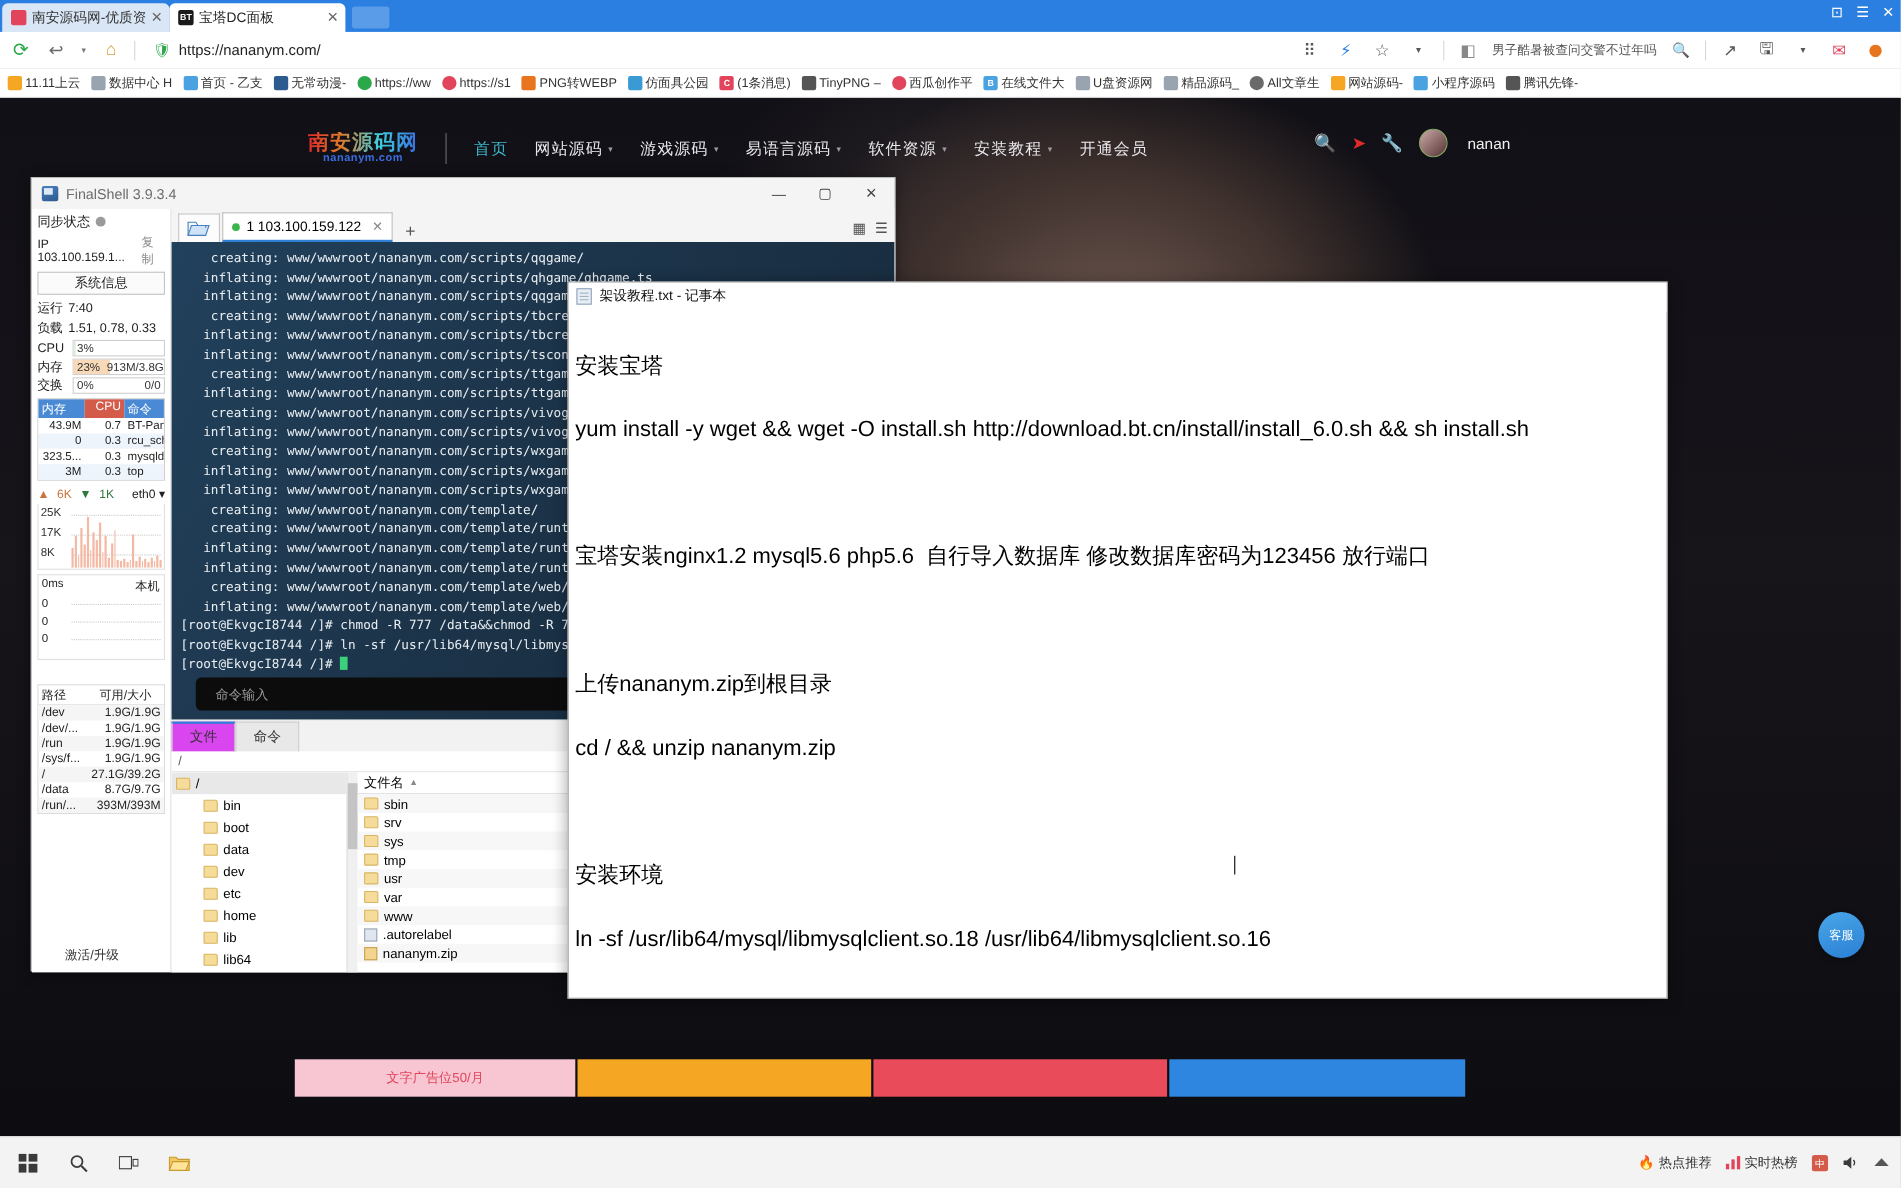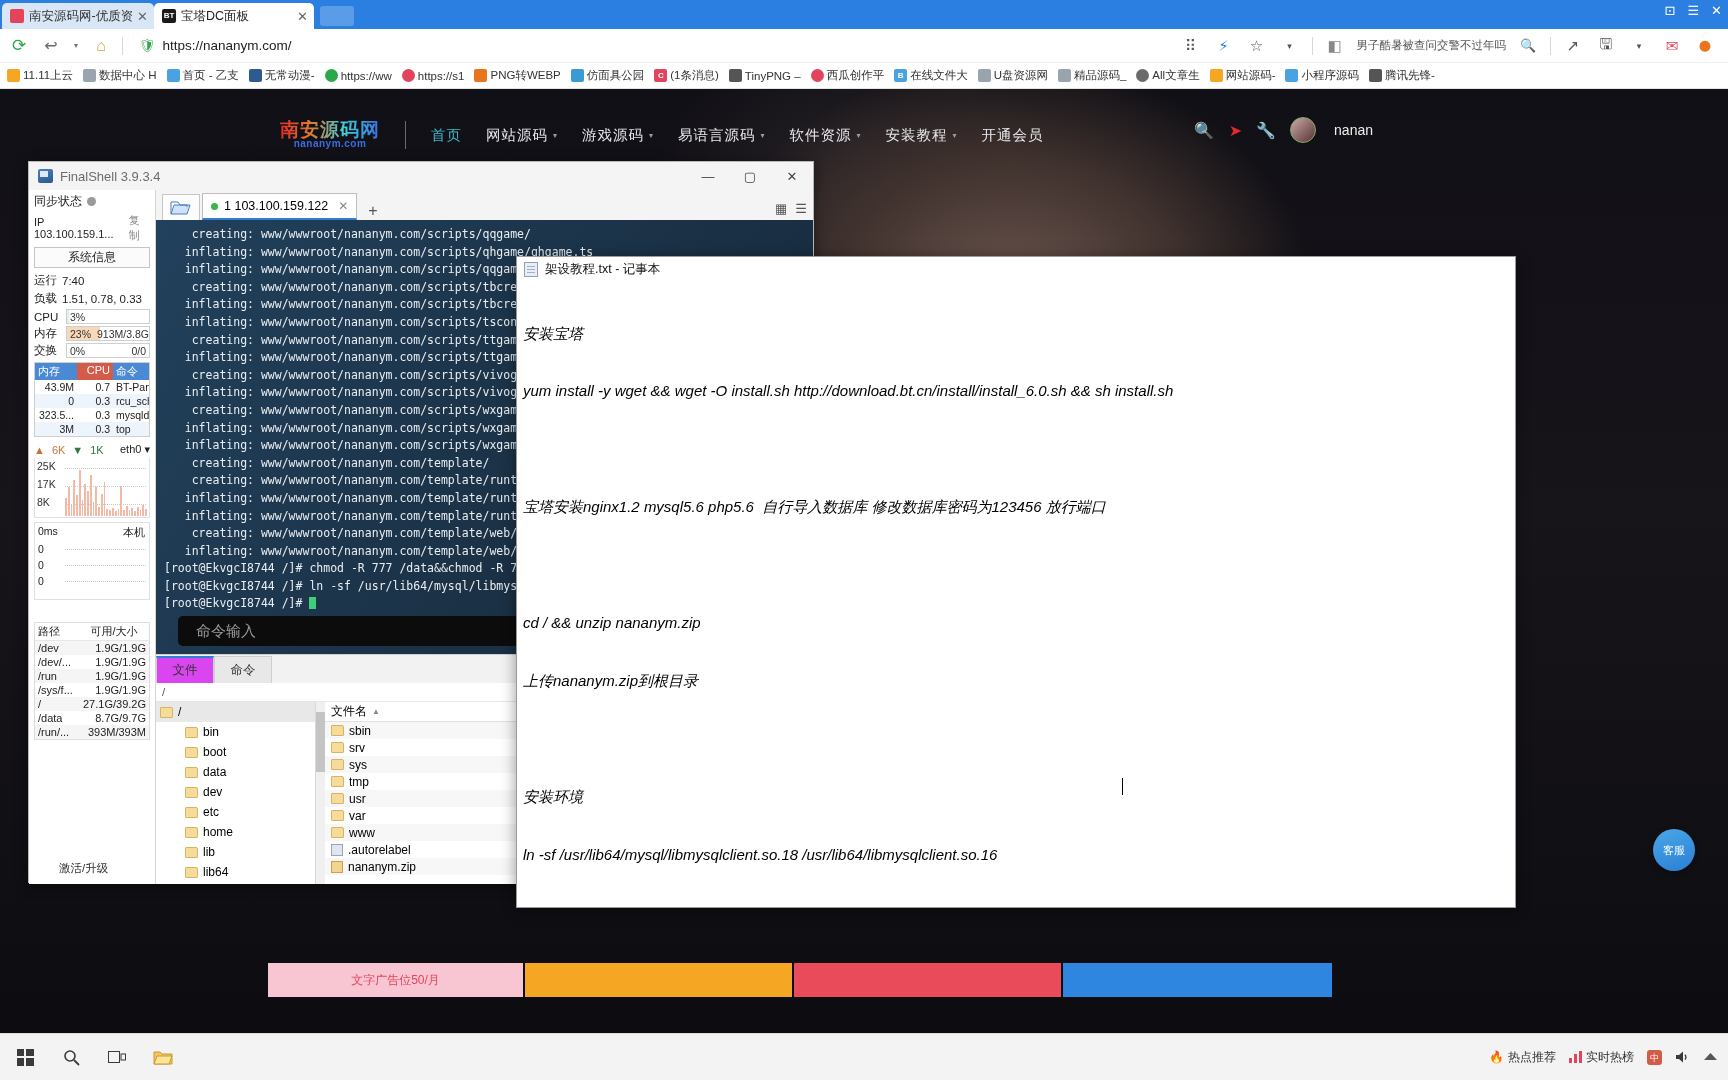--- a/index.html
+++ b/index.html
@@ -124,21 +124,21 @@
   .fs-right { flex:1; display:flex; flex-direction:column; background:#f4f4f4; }
   .fs-tabs { height:30px; display:flex; align-items:flex-end; padding-left:6px; gap:2px; background:#f4f4f4; position:relative; }
   .fsfolder { width:38px; height:26px; display:flex; align-items:center; justify-content:center; border:1px solid #c6c6c6; border-bottom:none; background:#fcfcfc; }
   .fstab { height:27px; display:flex; align-items:center; gap:6px; padding:0 8px; background:#fff; border:1px solid #bdbdbd; border-bottom:2px solid #2f7fd4; font-size:12.5px; }
   .gdot { width:7px; height:7px; border-radius:50%; background:#3ab54a; }
   .fstab .x { color:#888; font-size:12px; margin-left:4px; }
   .fsplus { font-size:16px; color:#555; padding:0 9px; }
   .fs-tabright { position:absolute; right:6px; bottom:4px; display:flex; gap:8px; color:#555; font-size:13px; }
   .term { flex:1; background:linear-gradient(120deg,#22415c 0%,#1b3247 55%,#17293a 100%); position:relative; overflow:hidden; padding:6px 0 0 8px; }
   .term .ln { font-family:"DejaVu Sans Mono","Liberation Mono",monospace; font-size:11.5px; color:#e9eef2; white-space:pre; line-height:17.6px; }
-  .cmdinput { position:absolute; left:22px; right:14px; bottom:8px; height:30px; background:#0c0c0c; border-radius:5px; color:#9a9a9a; font-size:15px; display:flex; align-items:center; padding-left:18px; }
+  .cmdinput { position:absolute; left:22px; right:14px; bottom:8px; height:30px; background:#0c0c0c; border-radius:5px; color:#9a9a9a; font-size:12px; display:flex; align-items:center; padding-left:18px; }
   .cursorblk { display:inline-block; width:7px; height:12px; background:#3ad17a; vertical-align:-2px; }
   .fm { height:230px; background:#fff; border-top:1px solid #cfcfcf; display:flex; flex-direction:column; }
   .fm-tabs { height:28px; display:flex; align-items:flex-end; background:#f2f2f2; }
   .fm-tab { width:58px; height:27px; display:flex; align-items:center; justify-content:center; font-size:12.5px; border:1px solid #cfcfcf; border-bottom:none; background:#e8e8e8; color:#333; }
   .fm-tab.on { background:#d946ef; border-top:2px solid #2f7fd4; }
   .fm-path { height:19px; font-size:11.5px; color:#555; padding-left:6px; display:flex; align-items:center; border-bottom:1px solid #e7e7e7; }
   .fm-body { flex:1; display:flex; overflow:hidden; }
   .fm-tree { width:160px; border-right:1px solid #d8d8d8; overflow:hidden; font-size:12px; position:relative; }
   .trow { display:flex; align-items:center; gap:5px; height:20px; padding-left:4px; }
   .trow.sel { background:#e8e8e8; }
@@ -156,21 +156,21 @@
   .vscroll { width:9px; background:#f0f0f0; }
   .vscroll i { display:block; width:9px; height:60px; background:#c4c4c4; margin-top:10px; }
 
   
   #notepad { position:absolute; left:516px; top:256px; width:1000px; height:652px; background:#fff; border:1px solid #9a9a9a; box-shadow:0 2px 14px rgba(0,0,0,.4); }
   .np-title { height:26px; display:flex; align-items:center; gap:7px; padding-left:7px; background:#fff; border-bottom:1px solid #fff; }
   .np-ico { width:14px; height:15px; background:#e9eef5; border:1px solid #8fa2b8; position:relative; flex:0 0 14px;}
   .np-ico:after { content:""; position:absolute; left:2px; top:3px; right:2px; height:1px; background:#9fb2c6; box-shadow:0 3px 0 #9fb2c6, 0 6px 0 #9fb2c6; }
   .np-title .t { font-size:12.5px; color:#111; }
   .np-menu { height:22px; display:flex; align-items:center; gap:17px; padding-left:10px; font-size:12.5px; color:#111; border-bottom:1px solid #e8e8e8; }
-  .np-text { padding:2px 0 0 6px; height:600px; overflow:hidden; font-size:15px; line-height:19.3px; color:#000; white-space:pre-wrap;font-style:italic; }
+  .np-text { padding:2px 0 0 6px; height:600px; overflow:hidden; font-size:20px; line-height:19.3px; color:#000; white-space:pre-wrap; }
   .np-text div { min-height:19.3px; }
   .np-caret { position:absolute; left:605px; top:521px; width:1px; height:17px; background:#000; }
 
   
   .fab { position:absolute; right:33px; top:740px; width:42px; height:42px; border-radius:50%; background:linear-gradient(160deg,#4aa7e8,#2a7fd4); color:#fff; font-size:11px; display:flex; align-items:center; justify-content:center; box-shadow:0 2px 6px rgba(0,0,0,.3); }
 
   
   #taskbar { position:absolute; left:0; bottom:0; width:1728px; height:47px; background:#f3f3f3; border-top:1px solid #dcdcdc; display:flex; align-items:center; }
   .tb-left { display:flex; align-items:center; gap:4px; padding-left:4px; }
   .tb-btn { width:42px; height:45px; display:flex; align-items:center; justify-content:center; }
@@ -732,22 +732,22 @@
   <div class="np-title">
     <span class="np-ico"></span>
     <span class="t">架设教程.txt - 记事本</span>
   </div>
   <div class="np-text">
     <div>安装宝塔</div>
     <div>yum install -y wget &amp;&amp; wget -O install.sh http://download.bt.cn/install/install_6.0.sh &amp;&amp; sh install.sh</div>
     <div></div>
     <div>宝塔安装nginx1.2 mysql5.6 php5.6  自行导入数据库 修改数据库密码为123456 放行端口</div>
     <div></div>
+    <div>上传nananym.zip到根目录</div>
     <div>cd / &amp;&amp; unzip nananym.zip</div>
-    <div>上传nananym.zip到根目录</div>
     <div></div>
     <div>安装环境</div>
     <div>ln -sf /usr/lib64/mysql/libmysqlclient.so.18 /usr/lib64/libmysqlclient.so.16</div>
     
     
     
     
     
     
     

